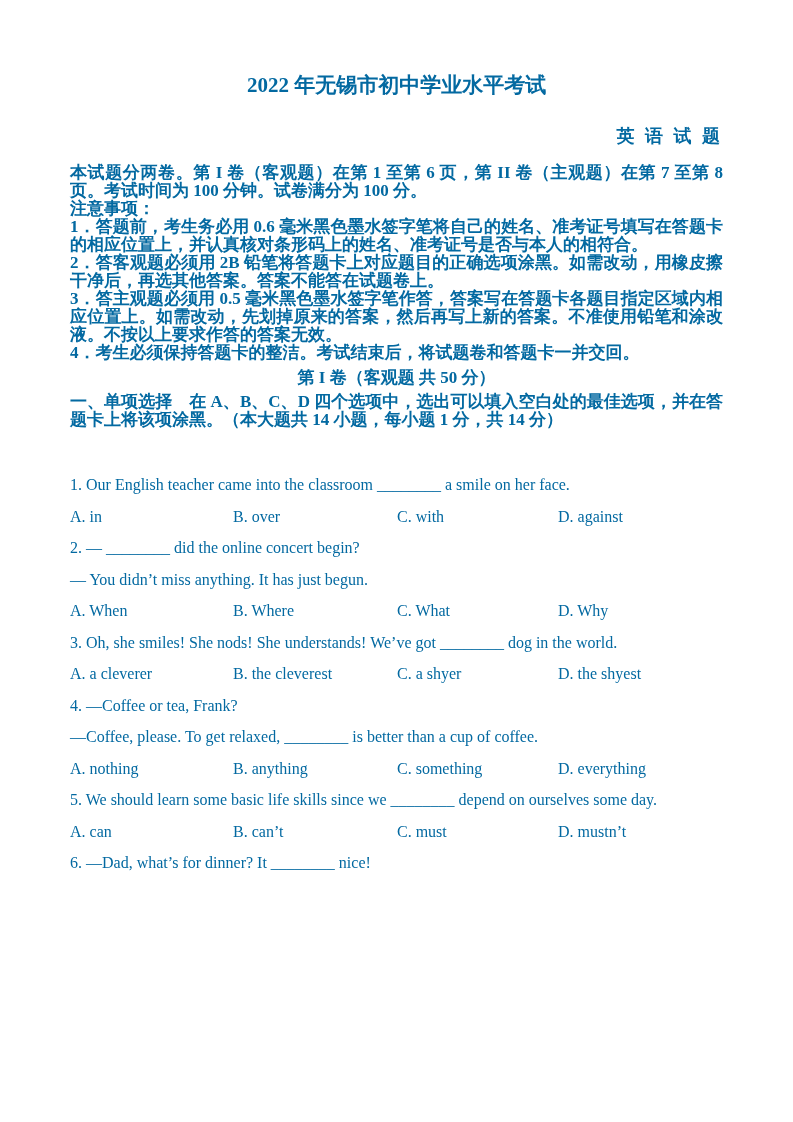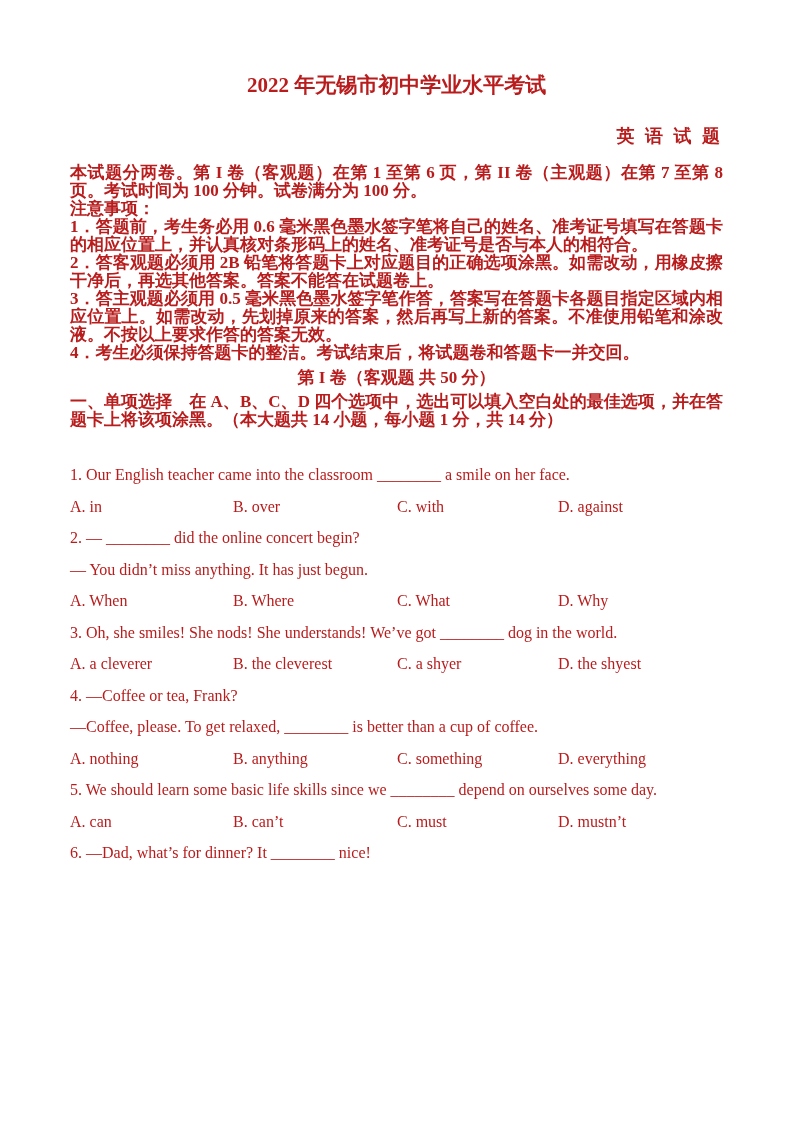--- a/index.html
+++ b/index.html
@@ -6,21 +6,21 @@
     margin: 0;
     padding: 0;
     background: #ffffff;
   }
   .page {
     position: relative;
     width: 793px;
     height: 1122px;
     margin: 0 auto;
     background: #ffffff;
-    color: #b91c1c;
+    color: #0369a1;
     font-family: "Liberation Serif", "DejaVu Serif", serif;
     box-sizing: border-box;
     padding: 60px 70px 0 70px;
     overflow: hidden;
   }
   p, h1, h2, div { margin: 0; padding: 0; }
 
   .doc-title {
     margin-top: 10px;
     text-align: center;
@@ -44,21 +44,21 @@
     word-break: break-all;
   }
   .intro { margin-top: 16px; }
   .part-heading {
     font-size: 17px;
     font-weight: bold;
     line-height: 31px;
     text-align: center;
   }
   .questions {
-    margin-top: 30px;
+    margin-top: 40px;
     font-size: 16px;
     font-weight: normal;
     line-height: 31.5px;
   }
   .q-line { white-space: nowrap; }
   .opt-row {
     display: grid;
     grid-template-columns: 163px 164px 161px 1fr;
   }
   .opt { display: block; }

